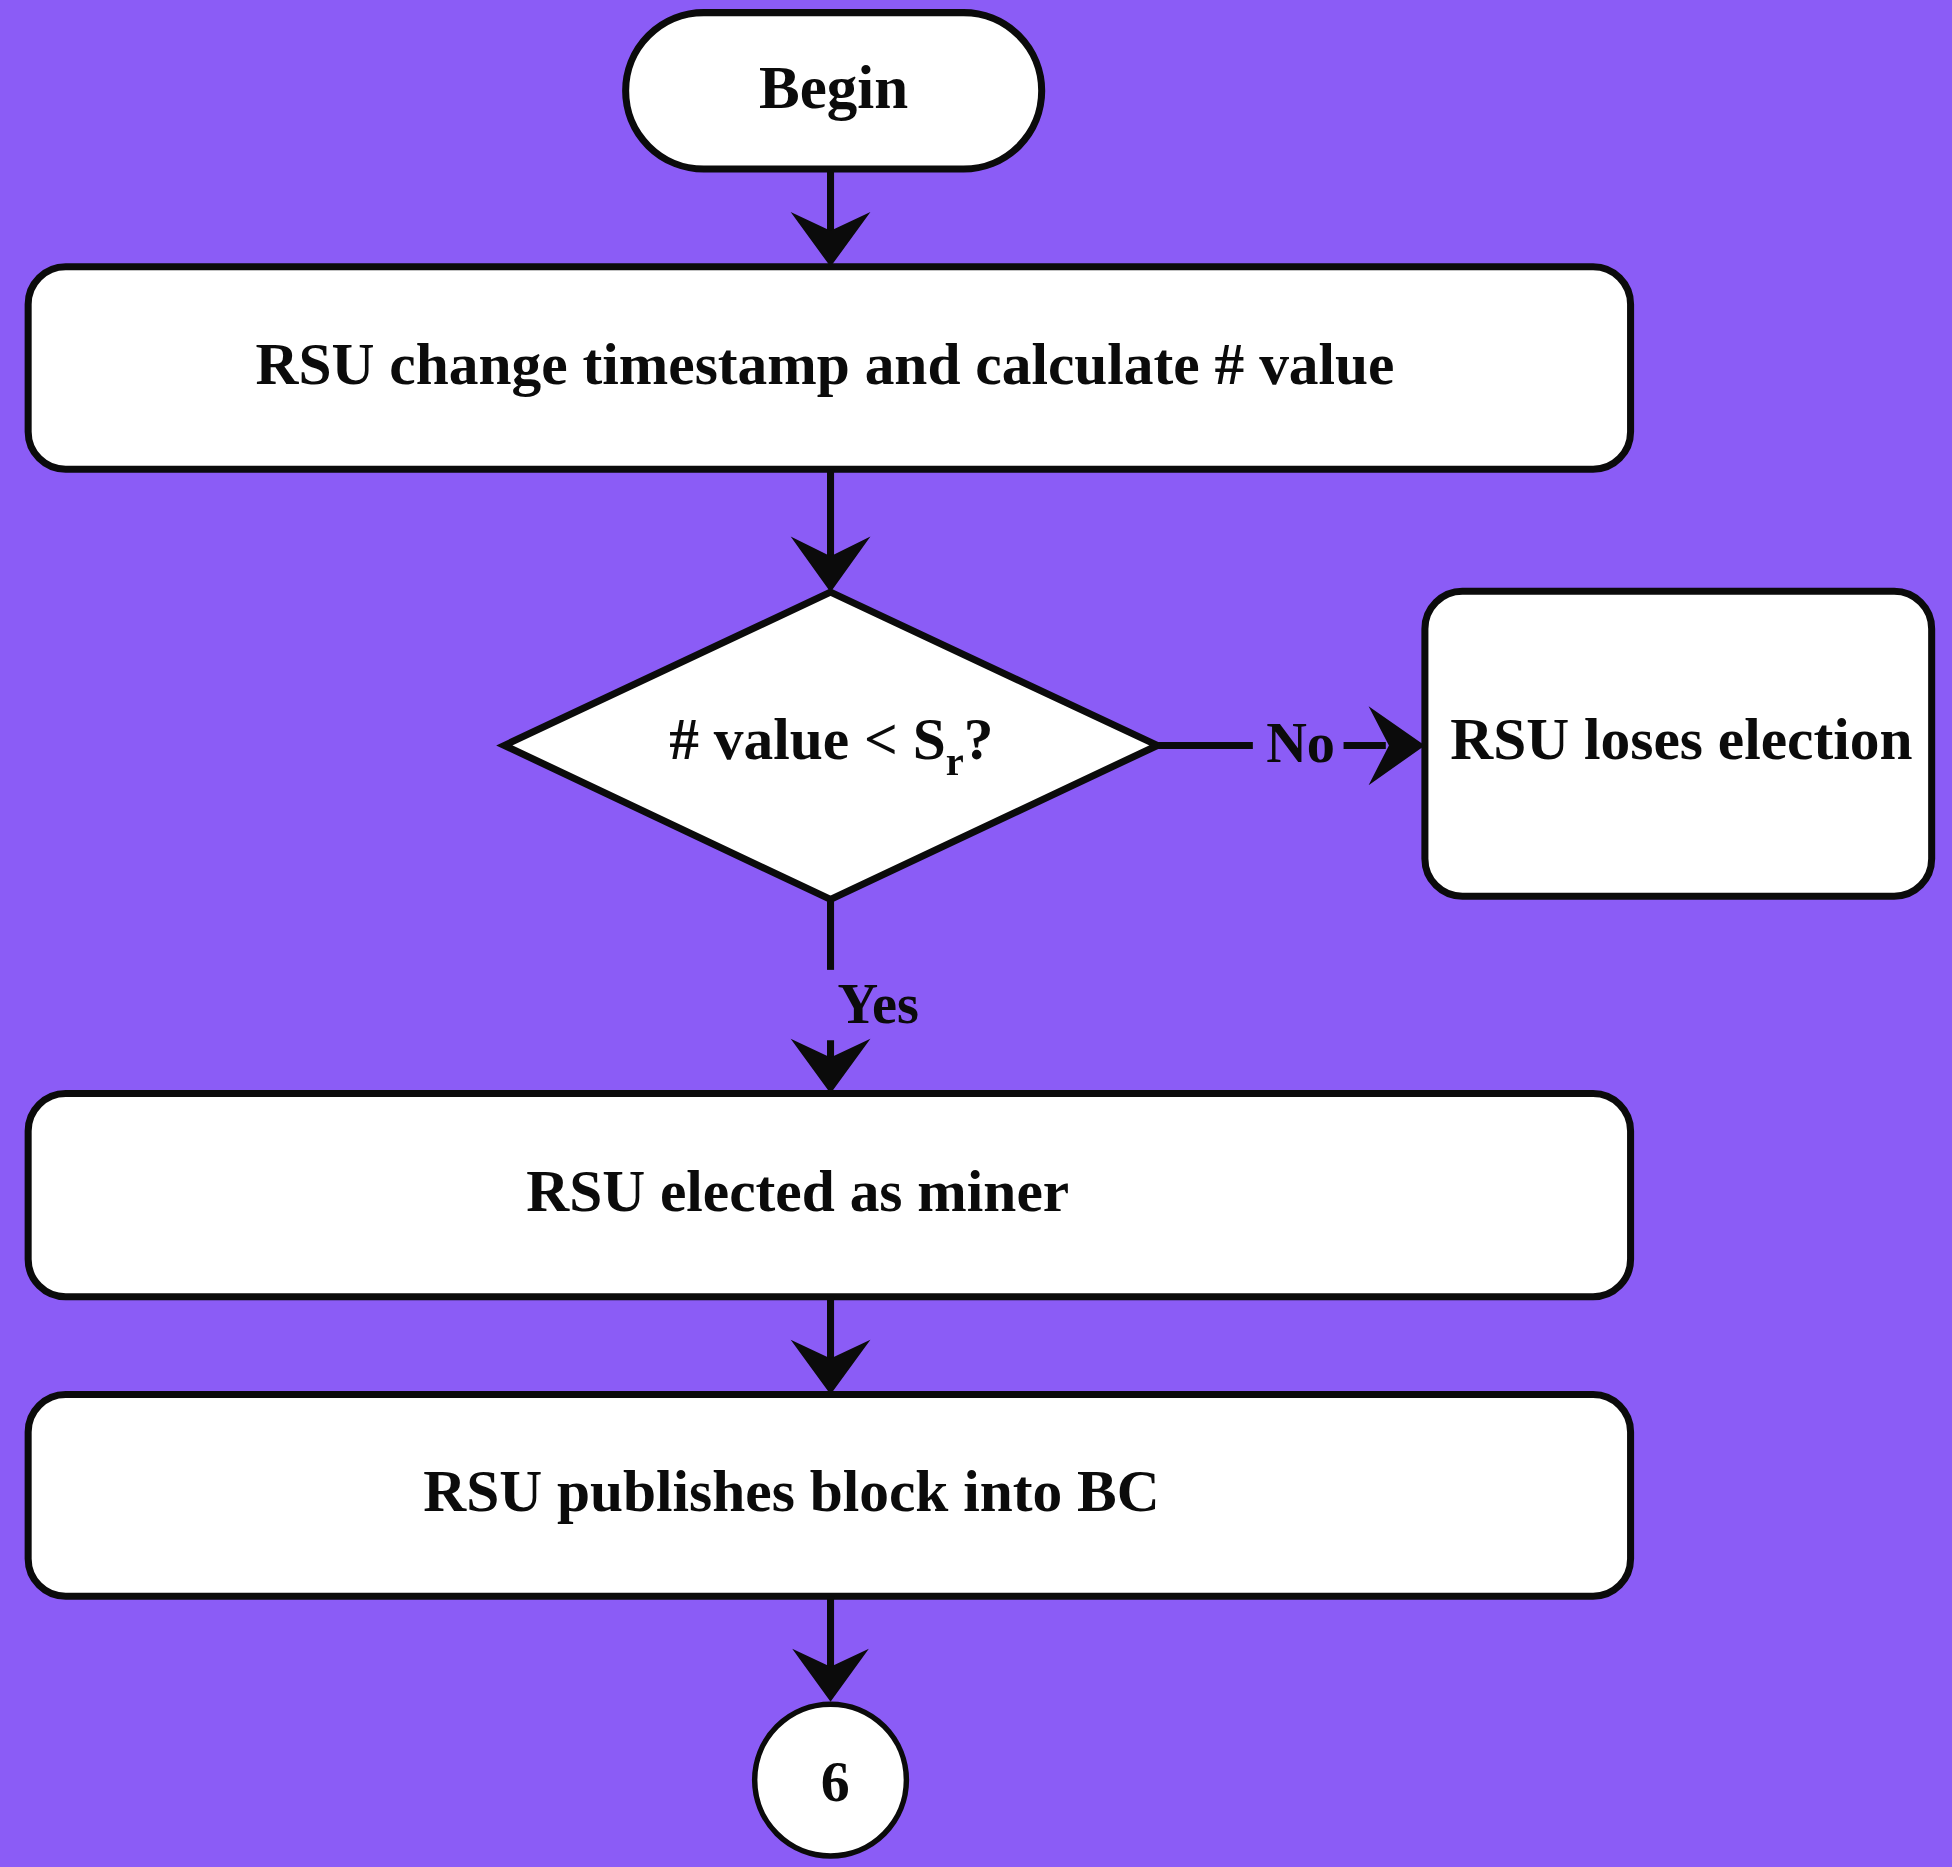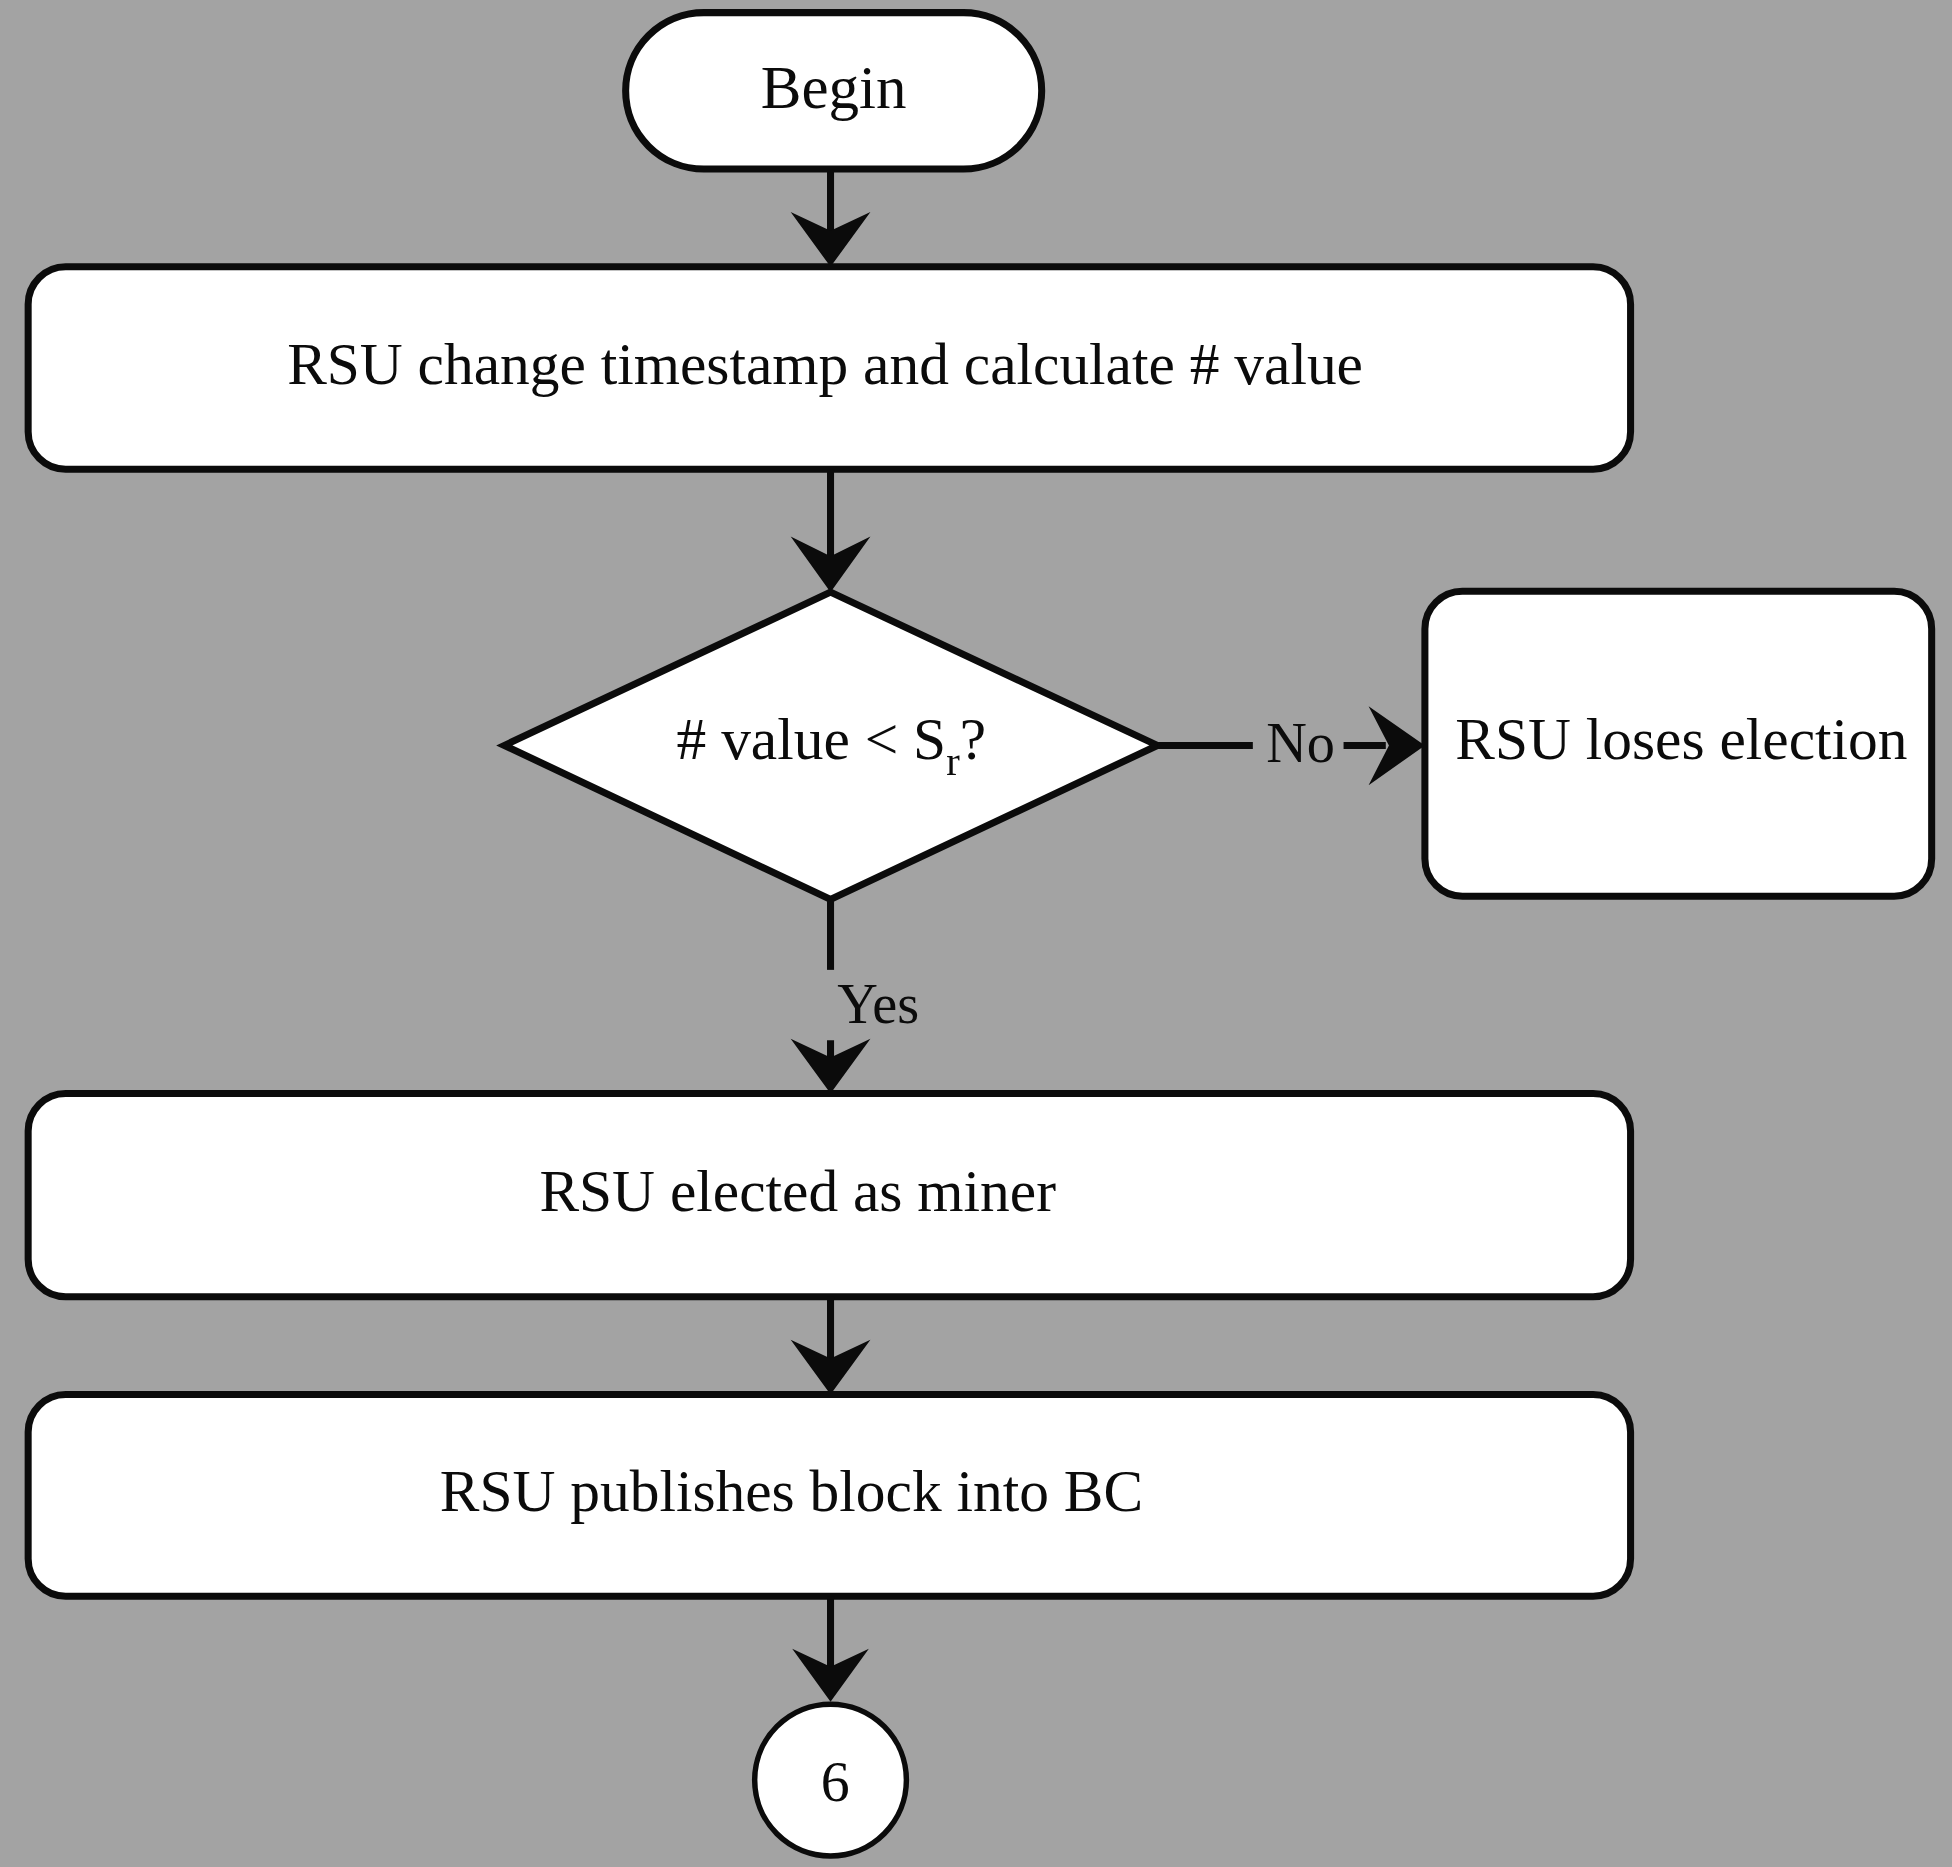--- a/index.html
+++ b/index.html
@@ -11,21 +11,22 @@
   body {
     width: 1952px;
     height: 1867px;
     font-family: "Liberation Serif", "DejaVu Serif", serif;
     overflow: hidden;
   }
   #flowchart-root {
     position: relative;
     width: 1952px;
     height: 1867px;
-    background: #a3a3a3;
+    background: #8b5cf6;
+    font-weight: bold;
   }
   svg.diagram {
     display: block;
     width: 1952px;
     height: 1867px;
   }
   .node-shape {
     fill: #ffffff;
     stroke: #0b0b0b;
     stroke-width: 9;

